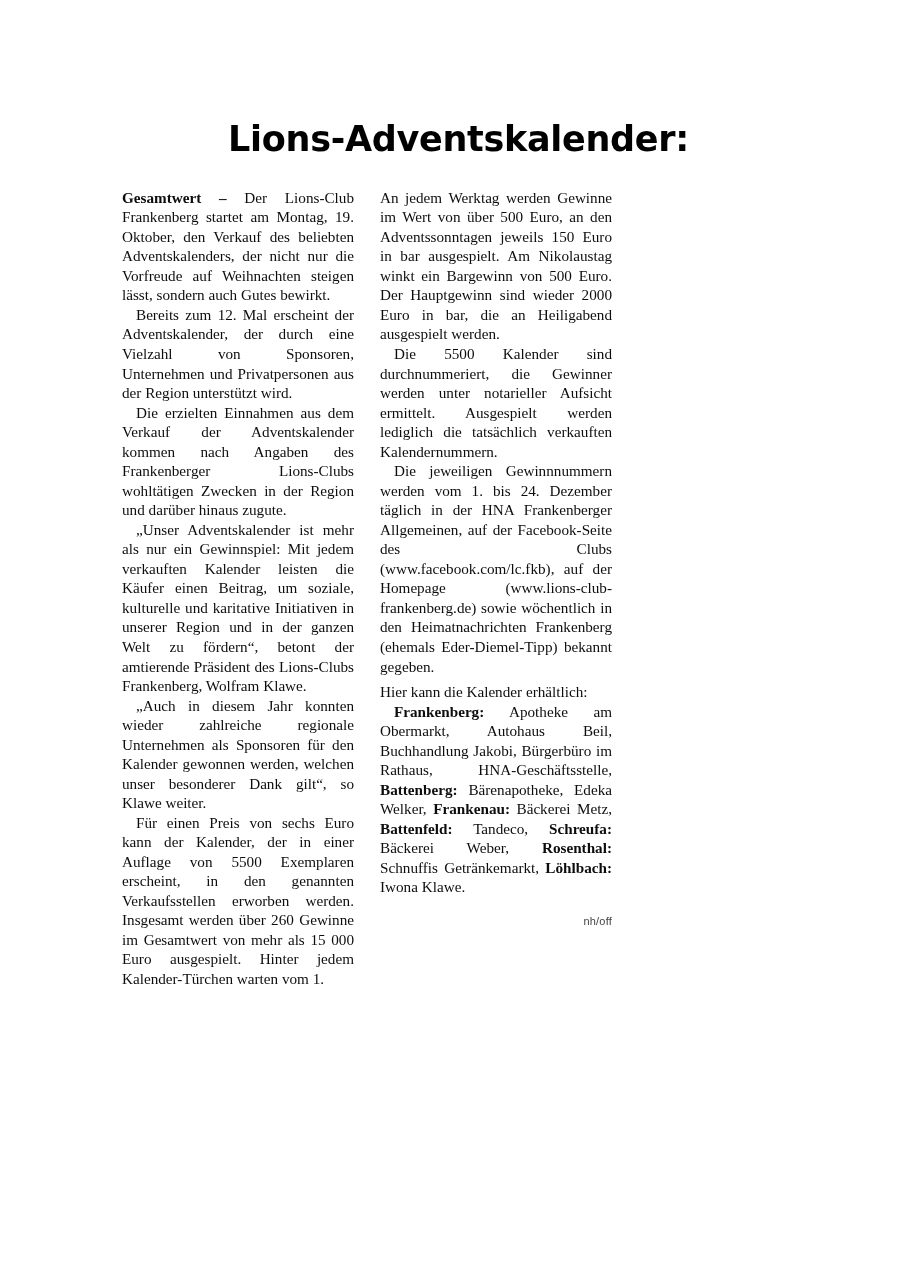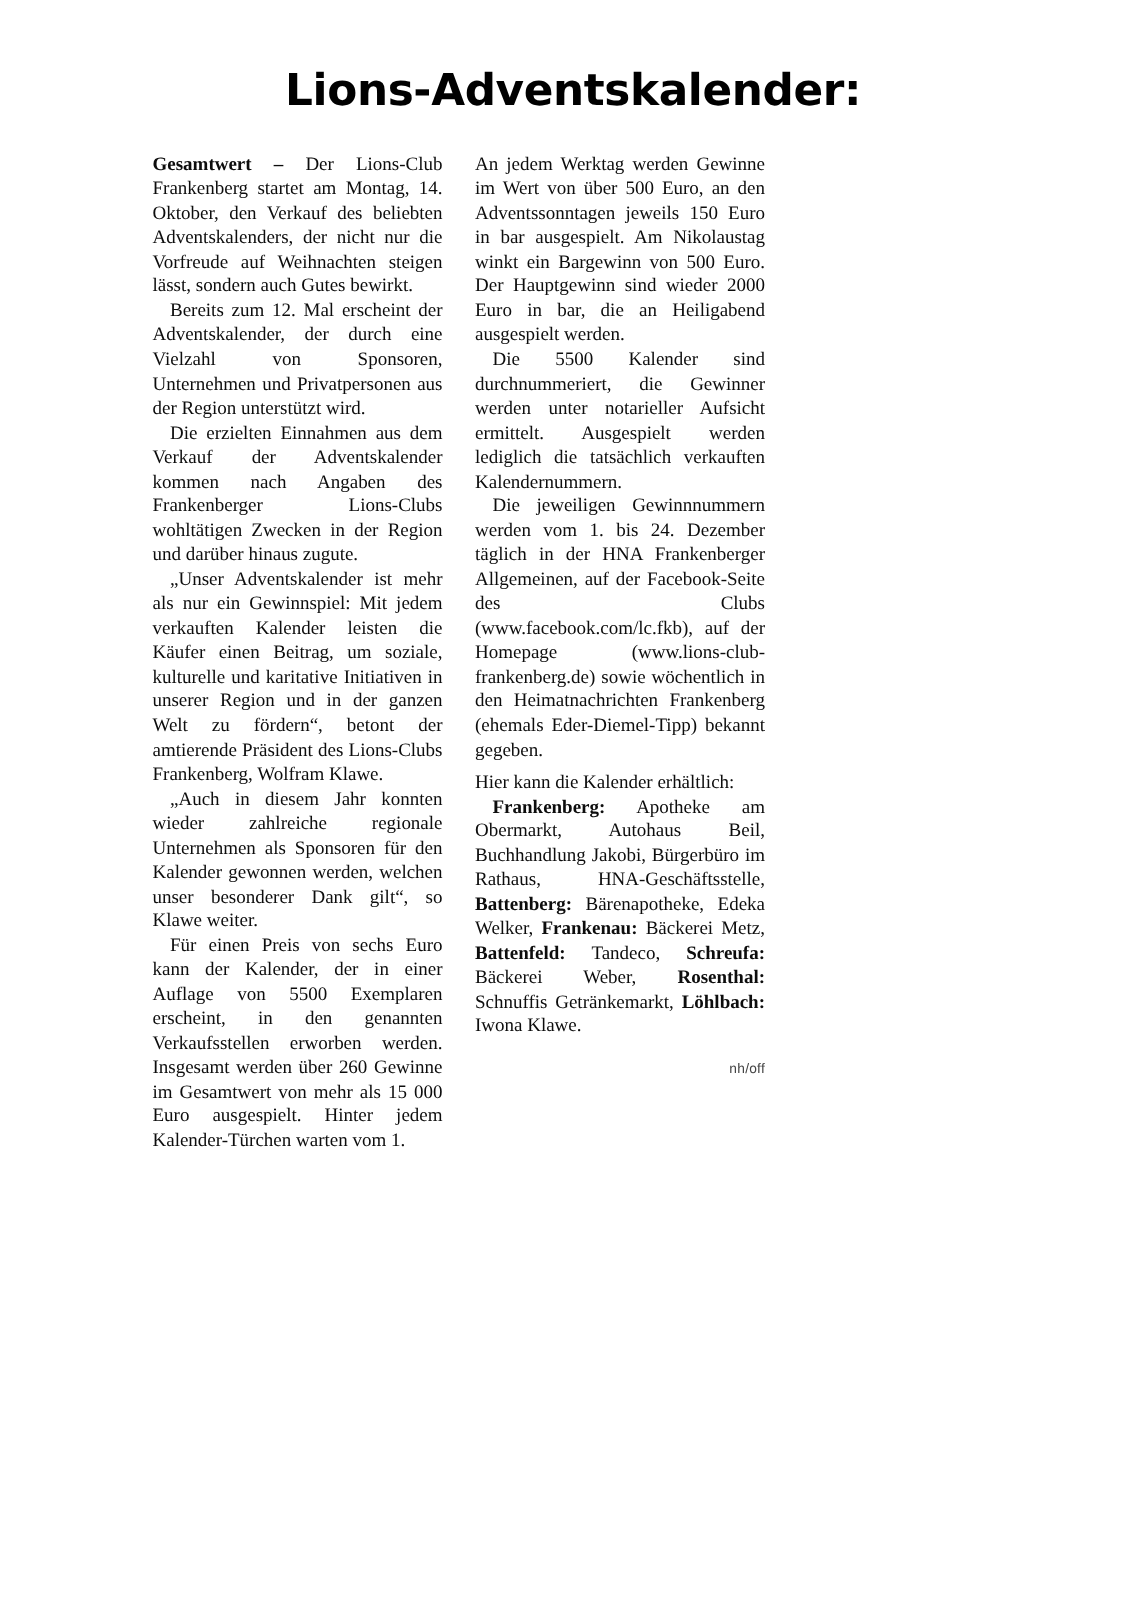--- a/index.html
+++ b/index.html
@@ -13,21 +13,21 @@
     overflow: hidden;
     font-family: "Liberation Serif", serif;
     color: #0d0d0d;
   }
   .page {
     position: relative;
     width: 905px;
     height: 1256px;
     background: #ffffff;
     box-sizing: border-box;
-    padding: 52px 110px 40px 122px;
+    padding: 118px 110px 40px 122px;
   }
   .headline {
     text-align: center;
     font-family: "DejaVu Sans", sans-serif;
     font-weight: bold;
     font-size: 35px;
     line-height: 1.25;
     letter-spacing: -0.3px;
     color: #000000;
     margin: 0 0 26px 0;
@@ -82,21 +82,21 @@
 
 <div class="page">
 
   <h1 class="headline">
     <span class="line">Lions-Adventskalender:</span>
   </h1>
 
   <div class="columns">
 
     <div class="col">
-      <p class="first"><b>Gesamtwert –</b><span> Der Lions-Club Frankenberg startet am Montag, 14. Oktober, den Verkauf des beliebten Adventskalenders, der nicht nur die Vorfreude auf Weihnachten steigen lässt, sondern auch Gutes bewirkt.</span></p>
+      <p class="first"><b>Gesamtwert –</b><span> Der Lions-Club Frankenberg startet am Montag, 19. Oktober, den Verkauf des beliebten Adventskalenders, der nicht nur die Vorfreude auf Weihnachten steigen lässt, sondern auch Gutes bewirkt.</span></p>
       <p>Bereits zum 12. Mal erscheint der Adventskalender, der durch eine Vielzahl von Sponsoren, Unternehmen und Privatpersonen aus der Region unterstützt wird.</p>
       <p>Die erzielten Einnahmen aus dem Verkauf der Adventskalender kommen nach Angaben des Frankenberger Lions-Clubs wohltätigen Zwecken in der Region und darüber hinaus zugute.</p>
       <p>„Unser Adventskalender ist mehr als nur ein Gewinnspiel: Mit jedem verkauften Kalender leisten die Käufer einen Beitrag, um soziale, kulturelle und karitative Initiativen in unserer Region und in der ganzen Welt zu fördern“, betont der amtierende Präsident des Lions-Clubs Frankenberg, Wolfram Klawe.</p>
       <p>„Auch in diesem Jahr konnten wieder zahlreiche regionale Unternehmen als Sponsoren für den Kalender gewonnen werden, welchen unser besonderer Dank gilt“, so Klawe weiter.</p>
       <p>Für einen Preis von sechs Euro kann der Kalender, der in einer Auflage von 5500 Exemplaren erscheint, in den genannten Verkaufsstellen erworben werden. Insgesamt werden über 260 Gewinne im Gesamtwert von mehr als 15 000 Euro ausgespielt. Hinter jedem Kalender-Türchen warten vom 1.</p>
     </div>
 
     <div class="col">
       <p>An jedem Werktag werden Gewinne im Wert von über 500 Euro, an den Adventssonntagen jeweils 150 Euro in bar ausgespielt. Am Nikolaustag winkt ein Bargewinn von 500 Euro. Der Hauptgewinn sind wieder 2000 Euro in bar, die an Heiligabend ausgespielt werden.</p>
       <p>Die 5500 Kalender sind durchnummeriert, die Gewinner werden unter notarieller Aufsicht ermittelt. Ausgespielt werden lediglich die tatsächlich verkauften Kalendernummern.</p>

